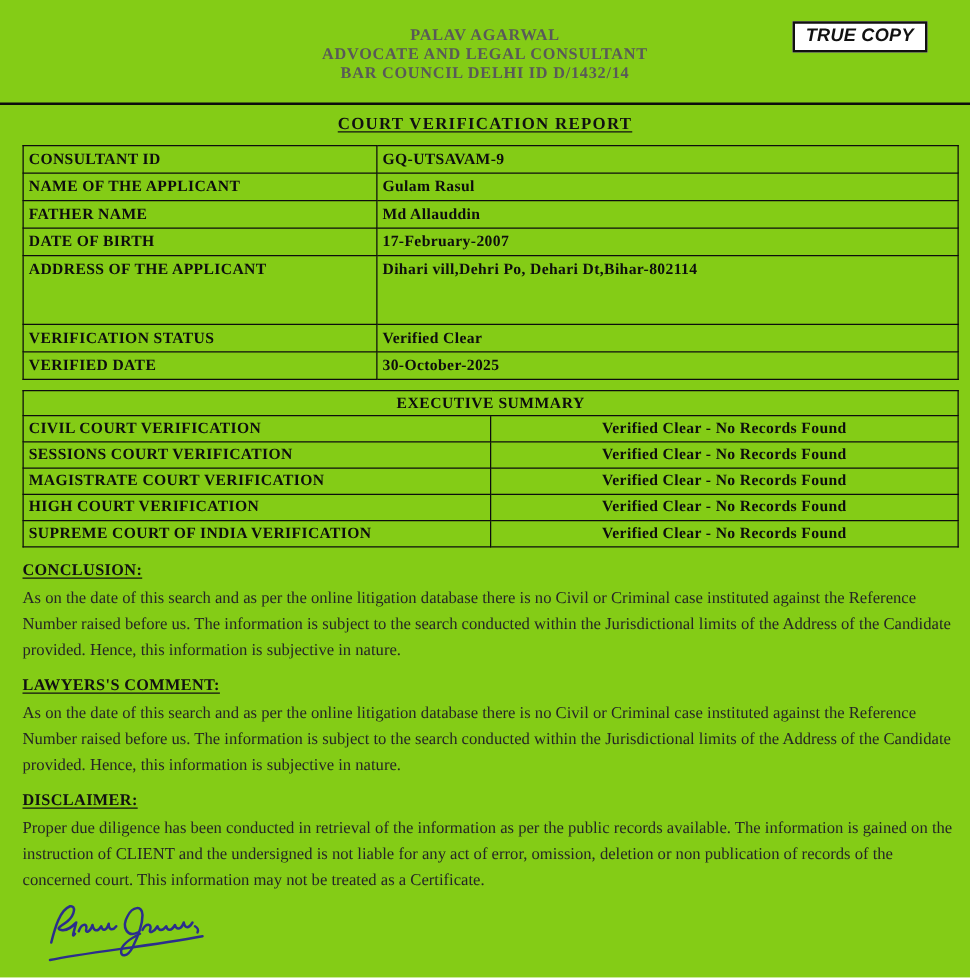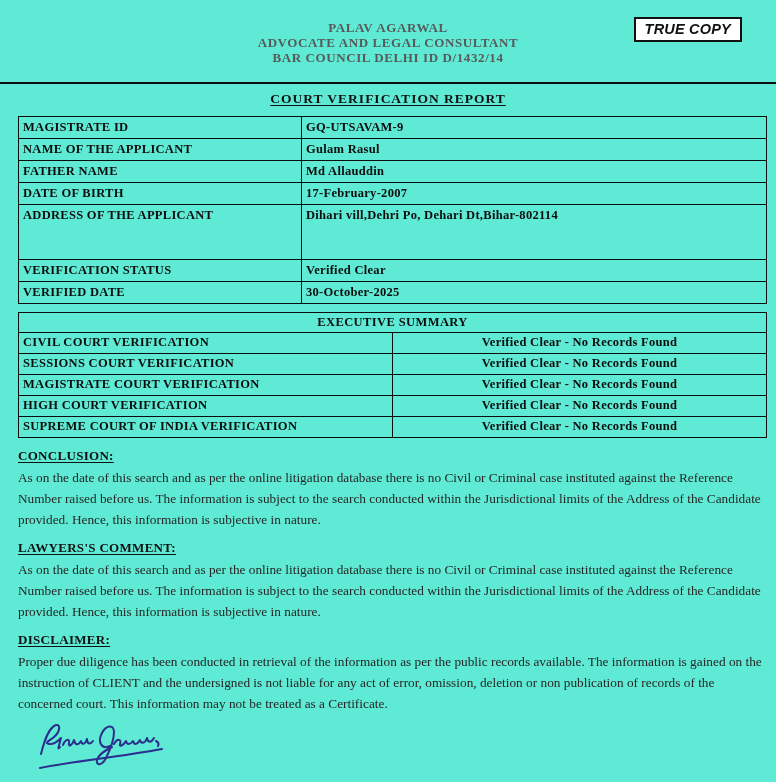--- a/index.html
+++ b/index.html
@@ -6,21 +6,21 @@
   html, body { background: #ffffff; }
   body {
     width: 776px;
     font-family: "Liberation Serif", "DejaVu Serif", serif;
     color: #1f1f1f;
   }
   .page {
     position: relative;
     width: 776px;
     height: 782px;
-    background: #5eead4;
+    background: #84cc16;
     overflow: hidden;
   }
 
   
   .letterhead {
     padding-top: 20px;
     text-align: center;
     color: #595959;
     font-weight: bold;
     font-size: 13px;
@@ -136,21 +136,21 @@
 
   <div class="true-copy">TRUE COPY</div>
 
   <hr class="top-rule">
 
   <div class="report-title">COURT VERIFICATION REPORT</div>
 
   <table class="doc-table info-table">
     <tbody>
       <tr>
-        <td class="label-cell">MAGISTRATE ID</td>
+        <td class="label-cell">CONSULTANT ID</td>
         <td>GQ-UTSAVAM-9</td>
       </tr>
       <tr>
         <td class="label-cell">NAME OF THE APPLICANT</td>
         <td>Gulam Rasul</td>
       </tr>
       <tr>
         <td class="label-cell">FATHER NAME</td>
         <td>Md Allauddin</td>
       </tr>

